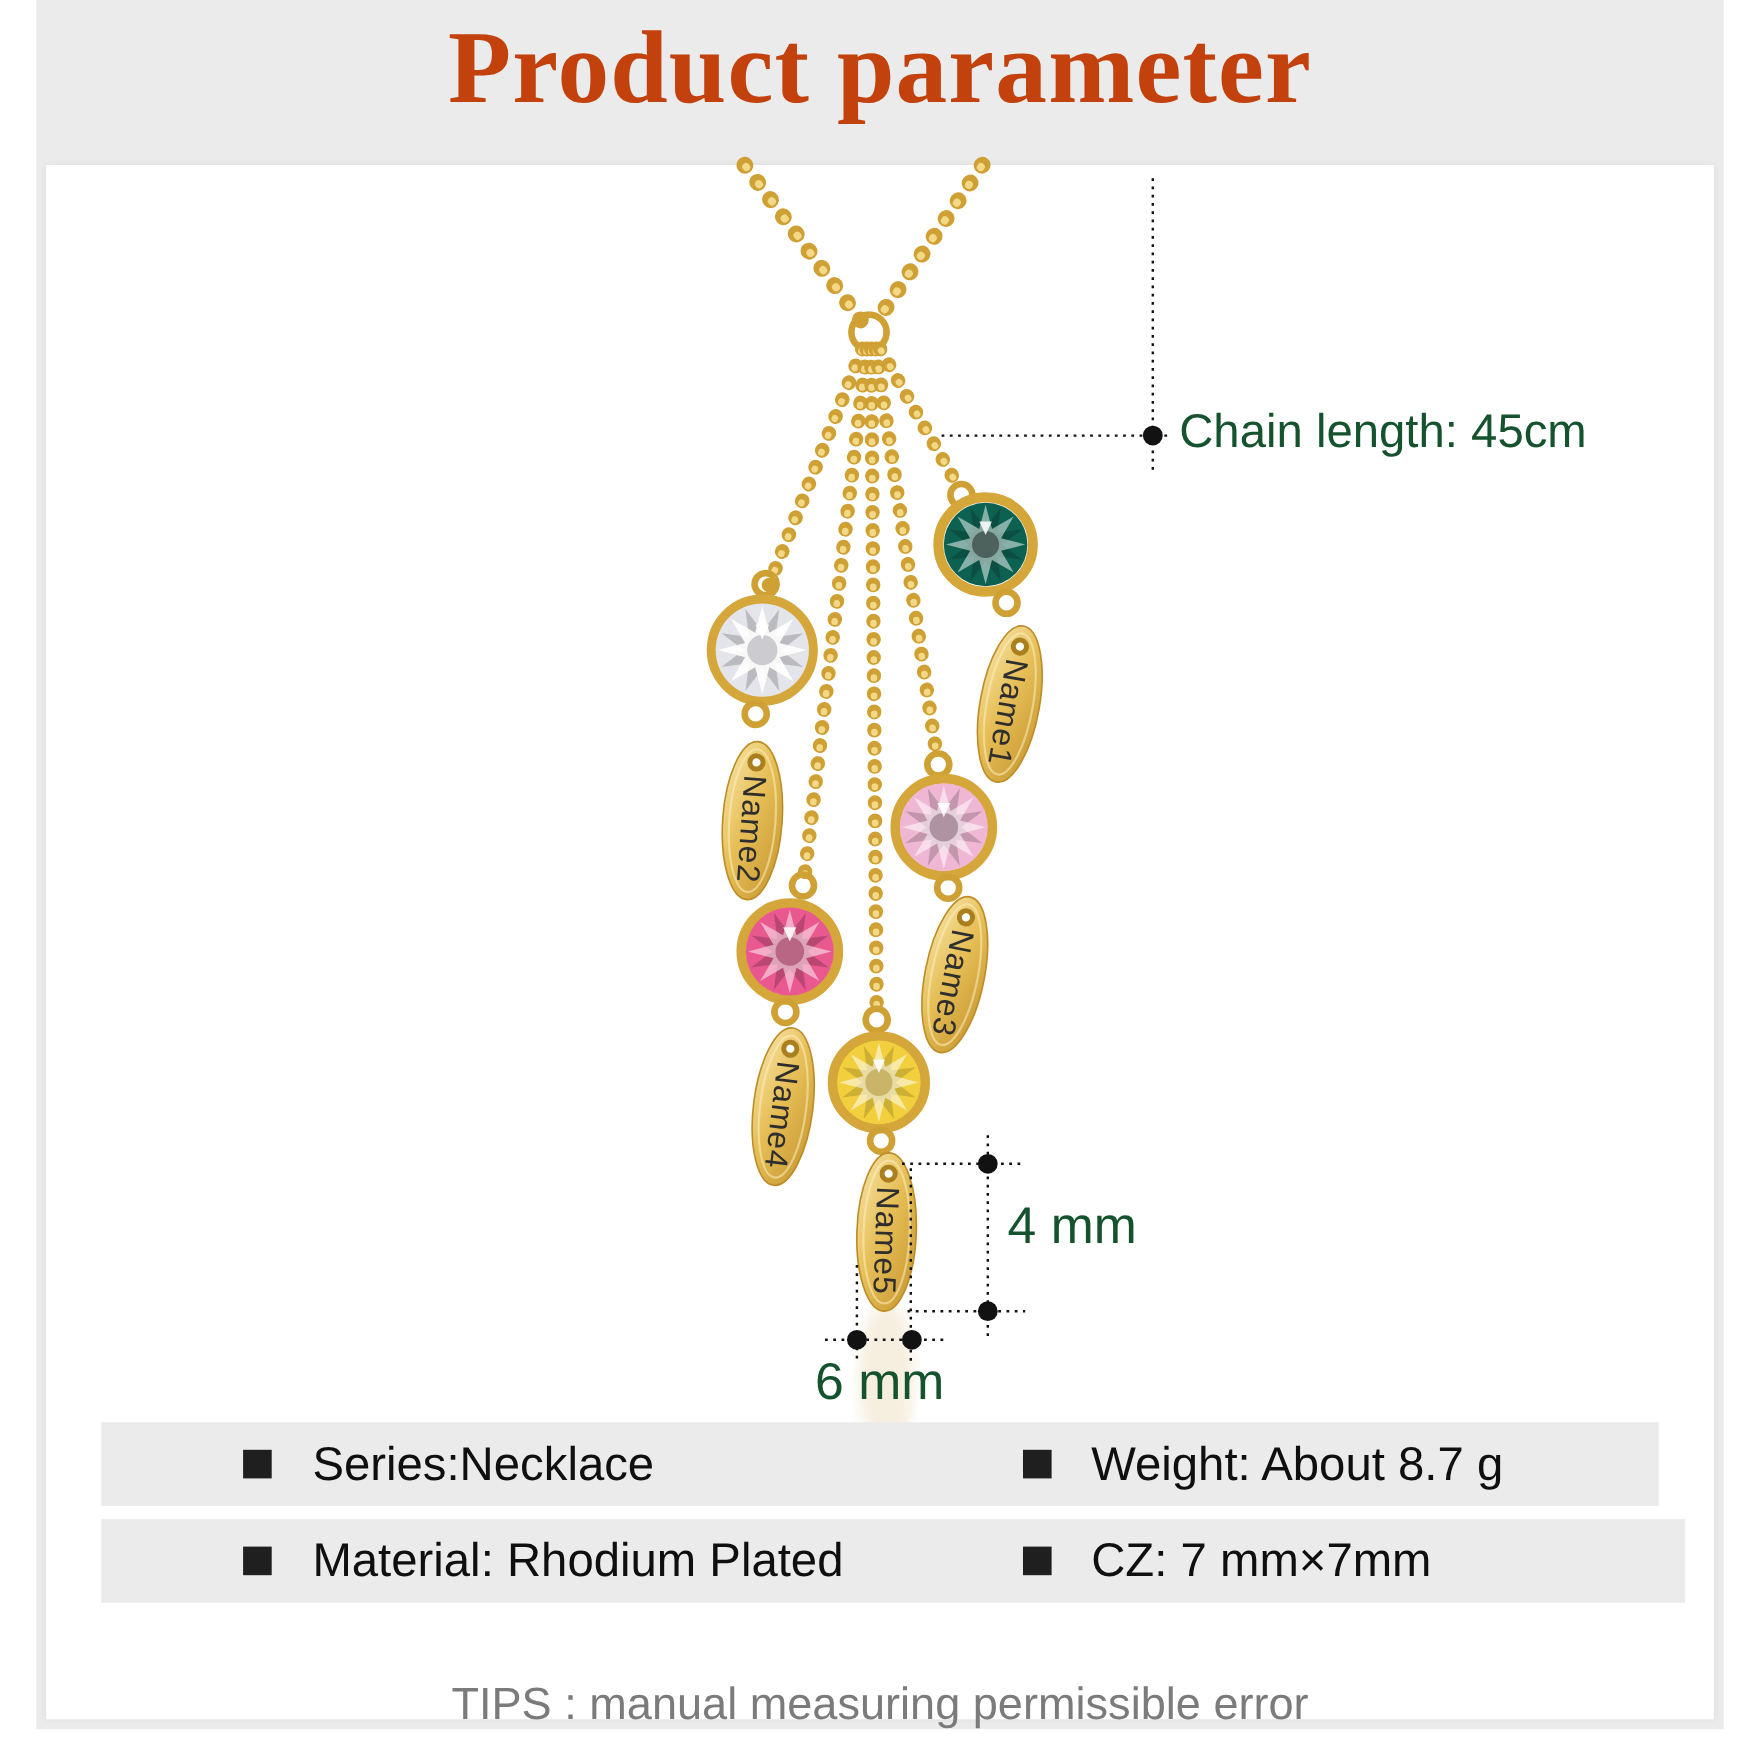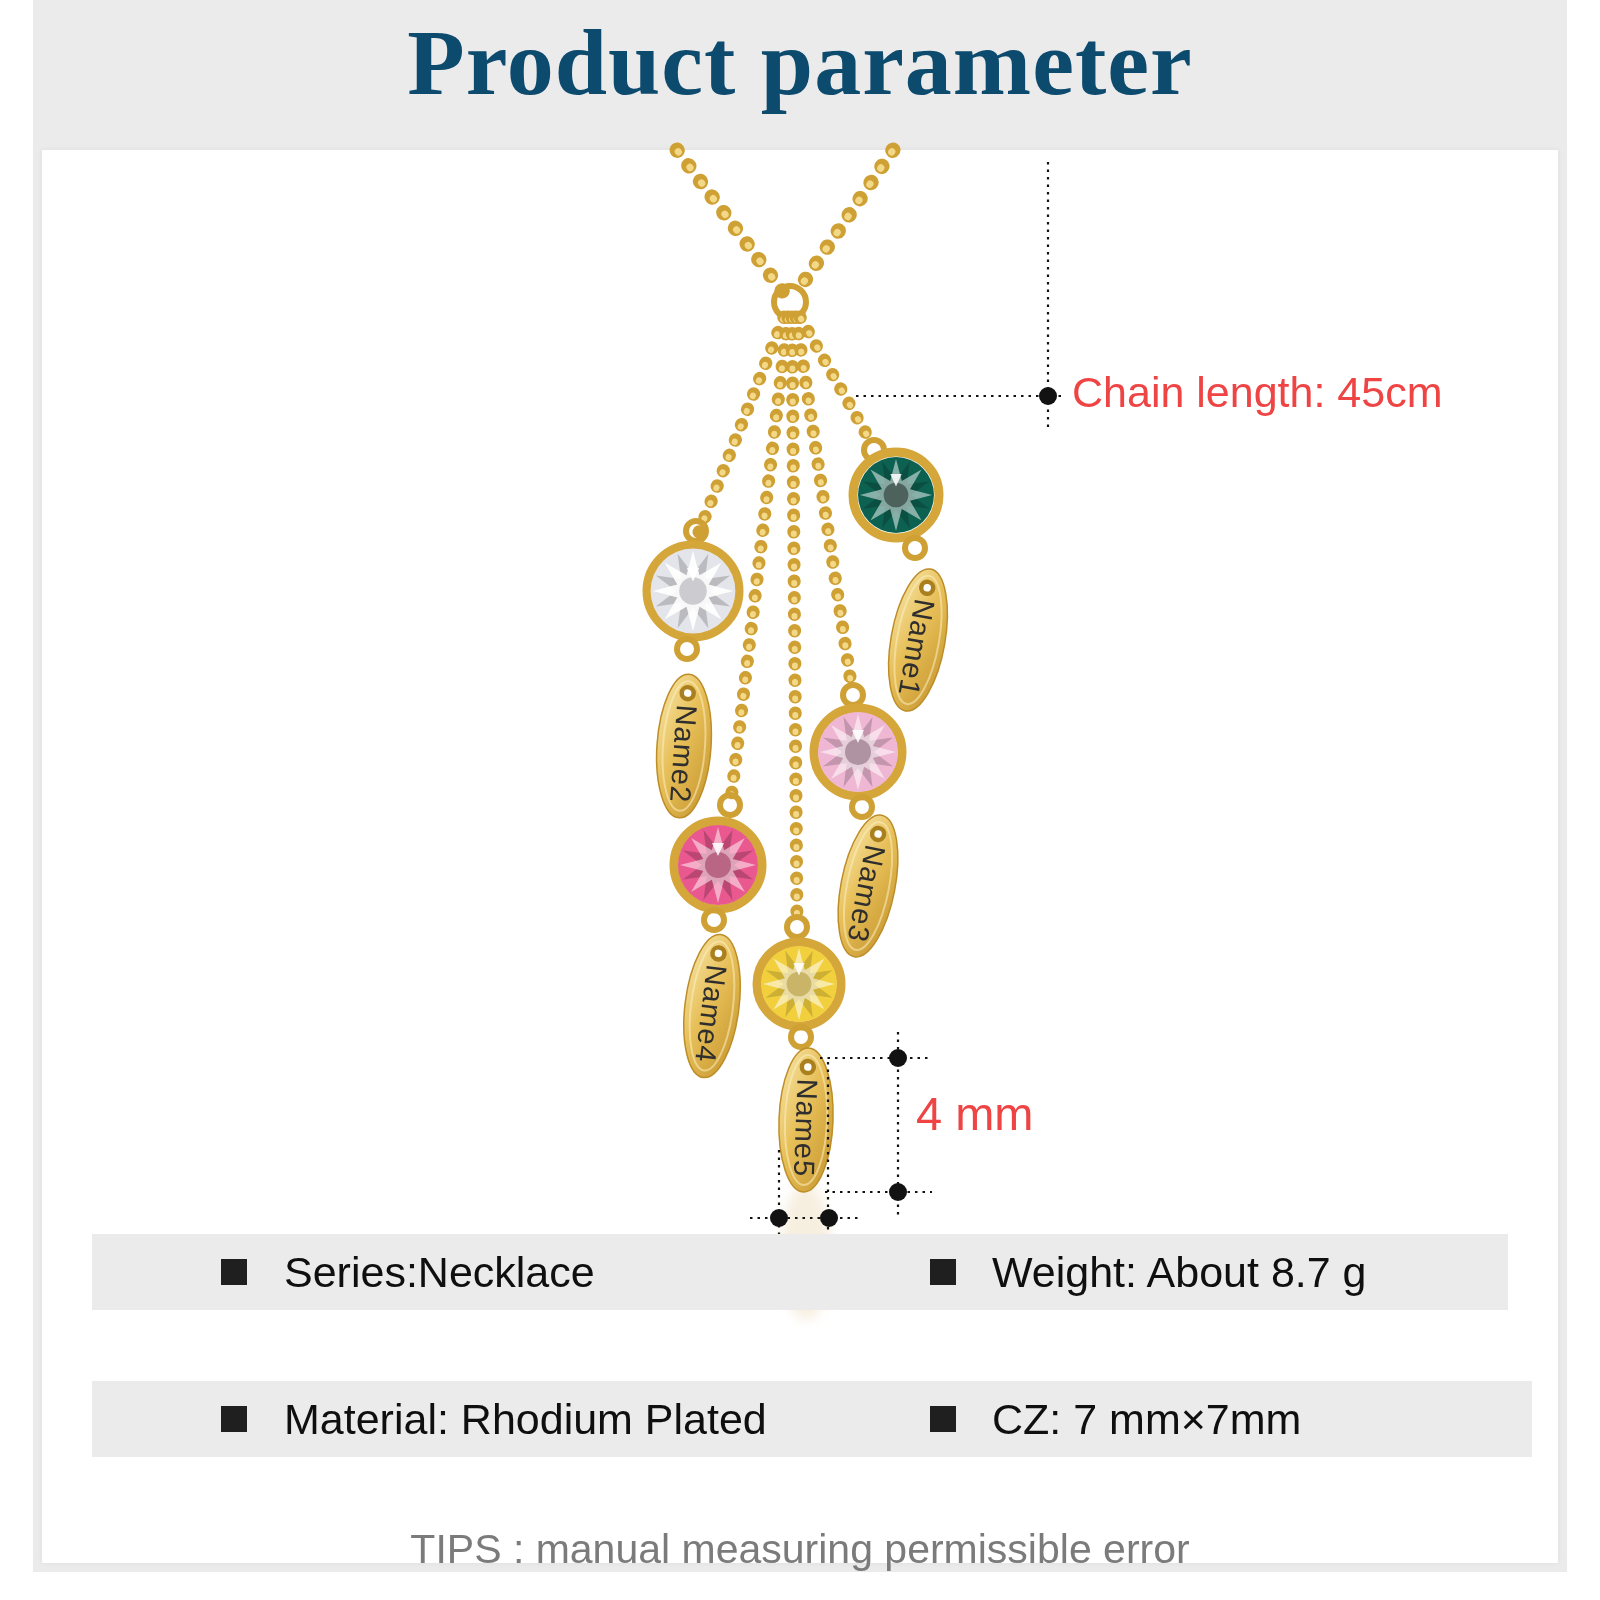--- a/index.html
+++ b/index.html
@@ -2,38 +2,38 @@
 <html><head>
 <meta charset="utf-8">
 <style>
   html,body{margin:0;padding:0;background:#ffffff;}
   .page{position:relative;width:1600px;height:1600px;background:#ffffff;overflow:hidden;
         font-family:"Liberation Sans",sans-serif;}
   .card{position:absolute;left:33px;top:0;width:1534px;height:1572px;background:#ebebeb;}
   .panel{position:absolute;left:42px;top:150px;width:1516px;height:1413px;background:#ffffff;
          box-shadow:0 0 6px rgba(0,0,0,.06);}
   .title{position:absolute;left:33px;top:8px;width:1534px;text-align:center;
-         font-family:"Liberation Serif",serif;font-weight:bold;font-size:94px;color:#0c4a6e;
+         font-family:"Liberation Serif",serif;font-weight:bold;font-size:94px;color:#c2410c;
          letter-spacing:1px;}
   svg.art{position:absolute;left:0;top:0;}
   .chainA{fill:none;stroke:#cfa033;stroke-width:13px;stroke-dasharray:.5 16;stroke-linecap:round;}
   .chainB{fill:none;stroke:#f3d887;stroke-width:6px;stroke-dasharray:.5 16;stroke-linecap:round;stroke-dashoffset:-2;}
   .vA{stroke-width:15px;stroke-dasharray:.5 19;}
   .vB{stroke-width:7px;stroke-dasharray:.5 19;}
   .ring{fill:none;stroke:#cfa033;stroke-width:6px;}
   .bezel{fill:#ffffff;stroke:#d5a63a;stroke-width:9px;}
   .meas{fill:none;stroke:#121212;stroke-width:2.2px;stroke-dasharray:2.5 5;}
   .mdot{fill:#121212;}
   .tagtext{font-family:"Liberation Sans",sans-serif;font-size:29px;fill:#2e2e2e;letter-spacing:1px;}
-  .label{position:absolute;color:#ef4444;white-space:nowrap;}
+  .label{position:absolute;color:#14532d;white-space:nowrap;}
   .label.chain{left:1072px;top:368px;font-size:43px;}
   .label.h12{left:916px;top:1086px;font-size:47px;}
   .label.w5{left:741px;top:1228px;font-size:47px;}
   .spec-row{position:absolute;left:92px;width:1416px;height:76px;background:#ebebeb;}
-  .row1{top:1234px;}
+  .row1{top:1293px;}
   .row2{top:1381px;padding-left:24px;}
   .bullet{position:absolute;top:25px;width:26px;height:26px;background:#1f1f1f;}
   .b-left{left:129px;}
   .b-right{left:838px;}
   .spec-text{position:absolute;top:0;height:76px;line-height:76px;font-size:43px;color:#0f0f0f;white-space:nowrap;}
   .t-left{left:192px;}
   .t-right{left:900px;}
   .tips{position:absolute;left:42px;top:1483px;width:1516px;text-align:center;font-size:41px;color:#7b7b7b;margin-top:43px;}
 </style>
 </head>

